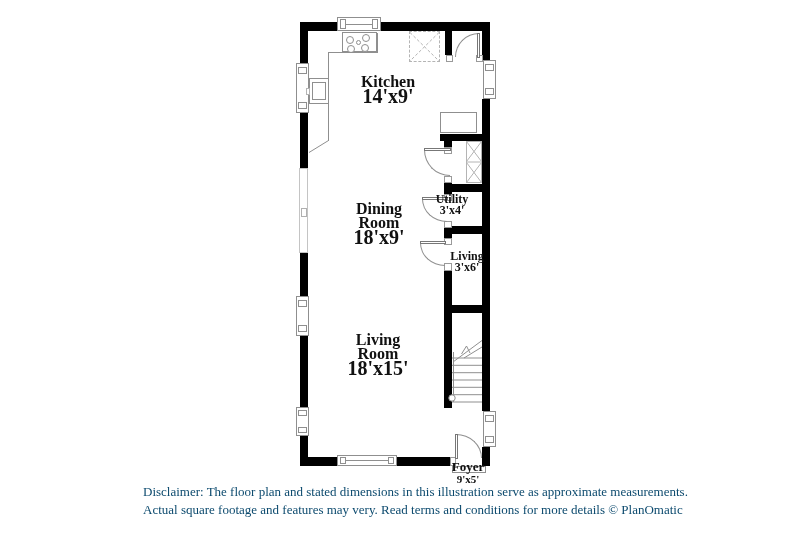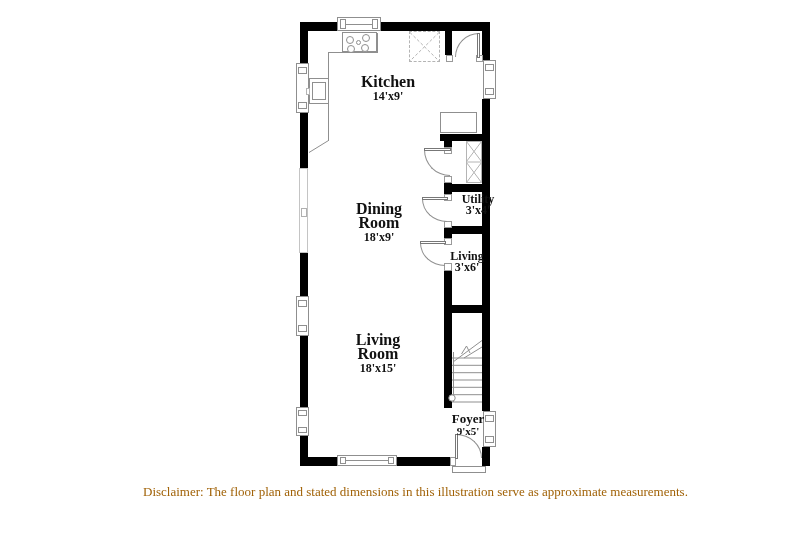--- a/index.html
+++ b/index.html
@@ -15,26 +15,26 @@
   .fixture.dashed{border:1px dashed #b4b4b4;}
   .fixture.light{border:1px solid #b4b4b4;}
   .burner{position:absolute;background:#ffffff;border:1px solid #8f8f8f;border-radius:50%;box-sizing:border-box;}
   .arc{position:absolute;box-sizing:border-box;}
   .arc.bl{border-left:1px solid #8f8f8f;border-bottom:1px solid #8f8f8f;border-bottom-left-radius:100% 100%;}
   .arc.tl{border-left:1px solid #8f8f8f;border-top:1px solid #8f8f8f;border-top-left-radius:100% 100%;}
   .arc.tr{border-right:1px solid #8f8f8f;border-top:1px solid #8f8f8f;border-top-right-radius:100% 100%;}
   .leaf{position:absolute;background:#ffffff;border:1px solid #777777;box-sizing:border-box;}
   .room-label{position:absolute;text-align:center;font-weight:bold;color:#111111;}
   .room-label .n{font-size:16px;line-height:14px;}
-  .room-label .d{font-size:12px;line-height:14px;}
+  .room-label .d{font-size:20px;line-height:14px;}
   .room-label.small .n{font-size:12px;line-height:11px;}
   .room-label.small .d{font-size:12px;line-height:11px;}
-  .room-label.foyer .n{font-size:13px;line-height:12px;}
+  .room-label.foyer .n{font-size:13px;line-height:12px;margin-top:48px;}
   .room-label.foyer .d{font-size:11px;line-height:12px;}
-  .disclaimer{position:absolute;left:143px;top:483px;color:#a16207;font-size:13px;line-height:17.5px;white-space:nowrap;}
+  .disclaimer{position:absolute;left:143px;top:483px;color:#0c4a6e;font-size:13px;line-height:17.5px;white-space:nowrap;}
   svg.overlay{position:absolute;left:0;top:0;pointer-events:none;}
 </style>
 </head>
 <body>
 
 <div class="screen">
 
   <div>
     <div class="wall" style="left:300px;top:22px;width:190px;height:9px;"></div>
     <div class="wall" style="left:300px;top:457px;width:150px;height:9px;"></div>
@@ -186,30 +186,31 @@
   <div class="room-label" style="left:329px;top:202px;width:100px;">
     <div class="n">Dining</div>
     <div class="n">Room</div>
     <div class="d">18'x9'</div>
   </div>
   <div class="room-label" style="left:328px;top:333px;width:100px;">
     <div class="n">Living</div>
     <div class="n">Room</div>
     <div class="d">18'x15'</div>
   </div>
-  <div class="room-label small" style="left:448px;top:194px;width:60px;">
+  <div class="room-label small" style="left:422px;top:194px;width:60px;">
     <div class="n">Utility</div>
     <div class="d">3'x4'</div>
   </div>
   <div class="room-label small" style="left:437px;top:251px;width:60px;">
     <div class="n">Living</div>
     <div class="d">3'x6'</div>
   </div>
   <div class="room-label foyer" style="left:438px;top:413px;width:60px;">
     <div class="n">Foyer</div>
     <div class="d">9'x5'</div>
   </div>
 
   <div class="disclaimer">
     <div>Disclaimer: The floor plan and stated dimensions in this illustration serve as approximate measurements.</div>
+    <div>Actual square footage and features may very. Read terms and conditions for more details © PlanOmatic</div>
   </div>
 
 </div>
 
 </body></html>

